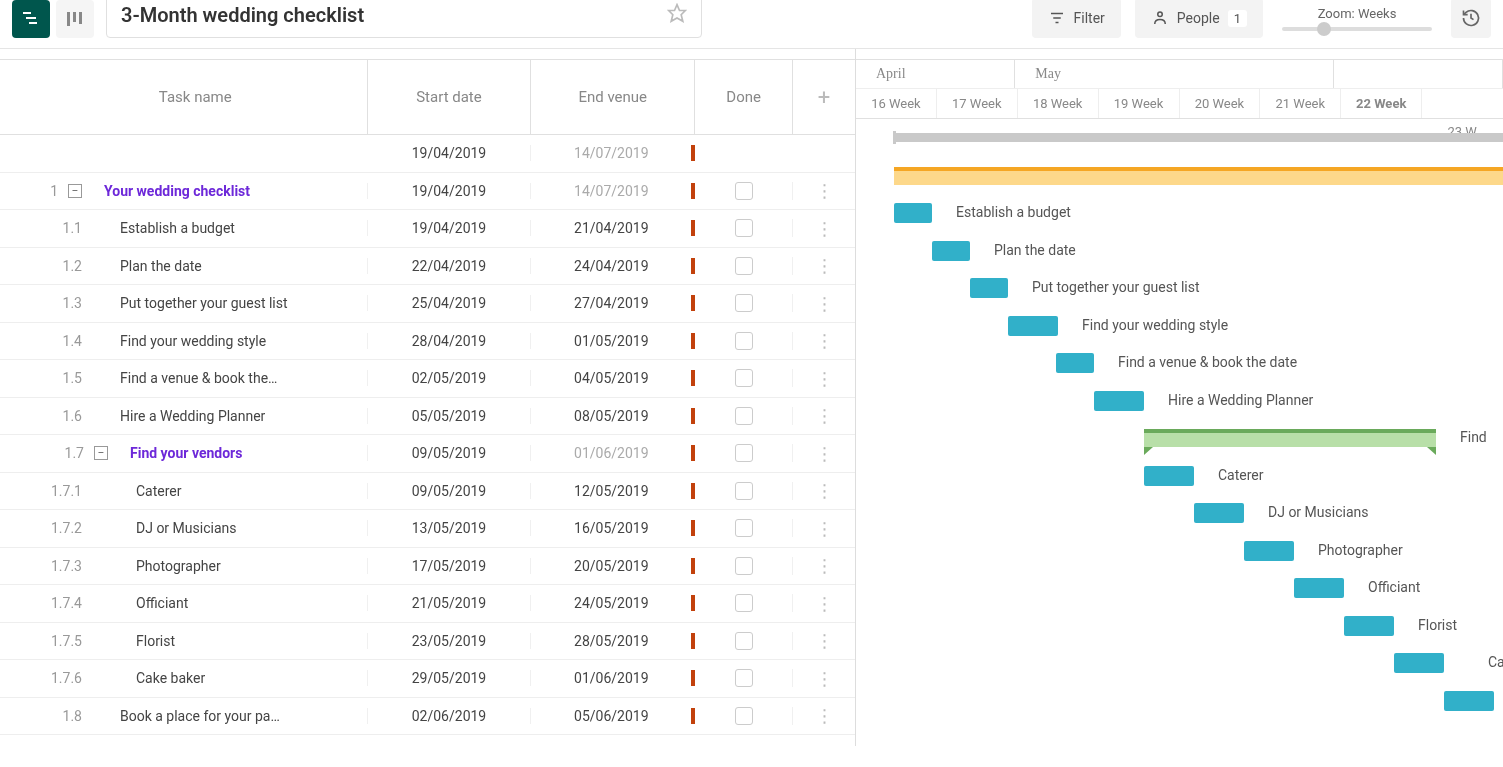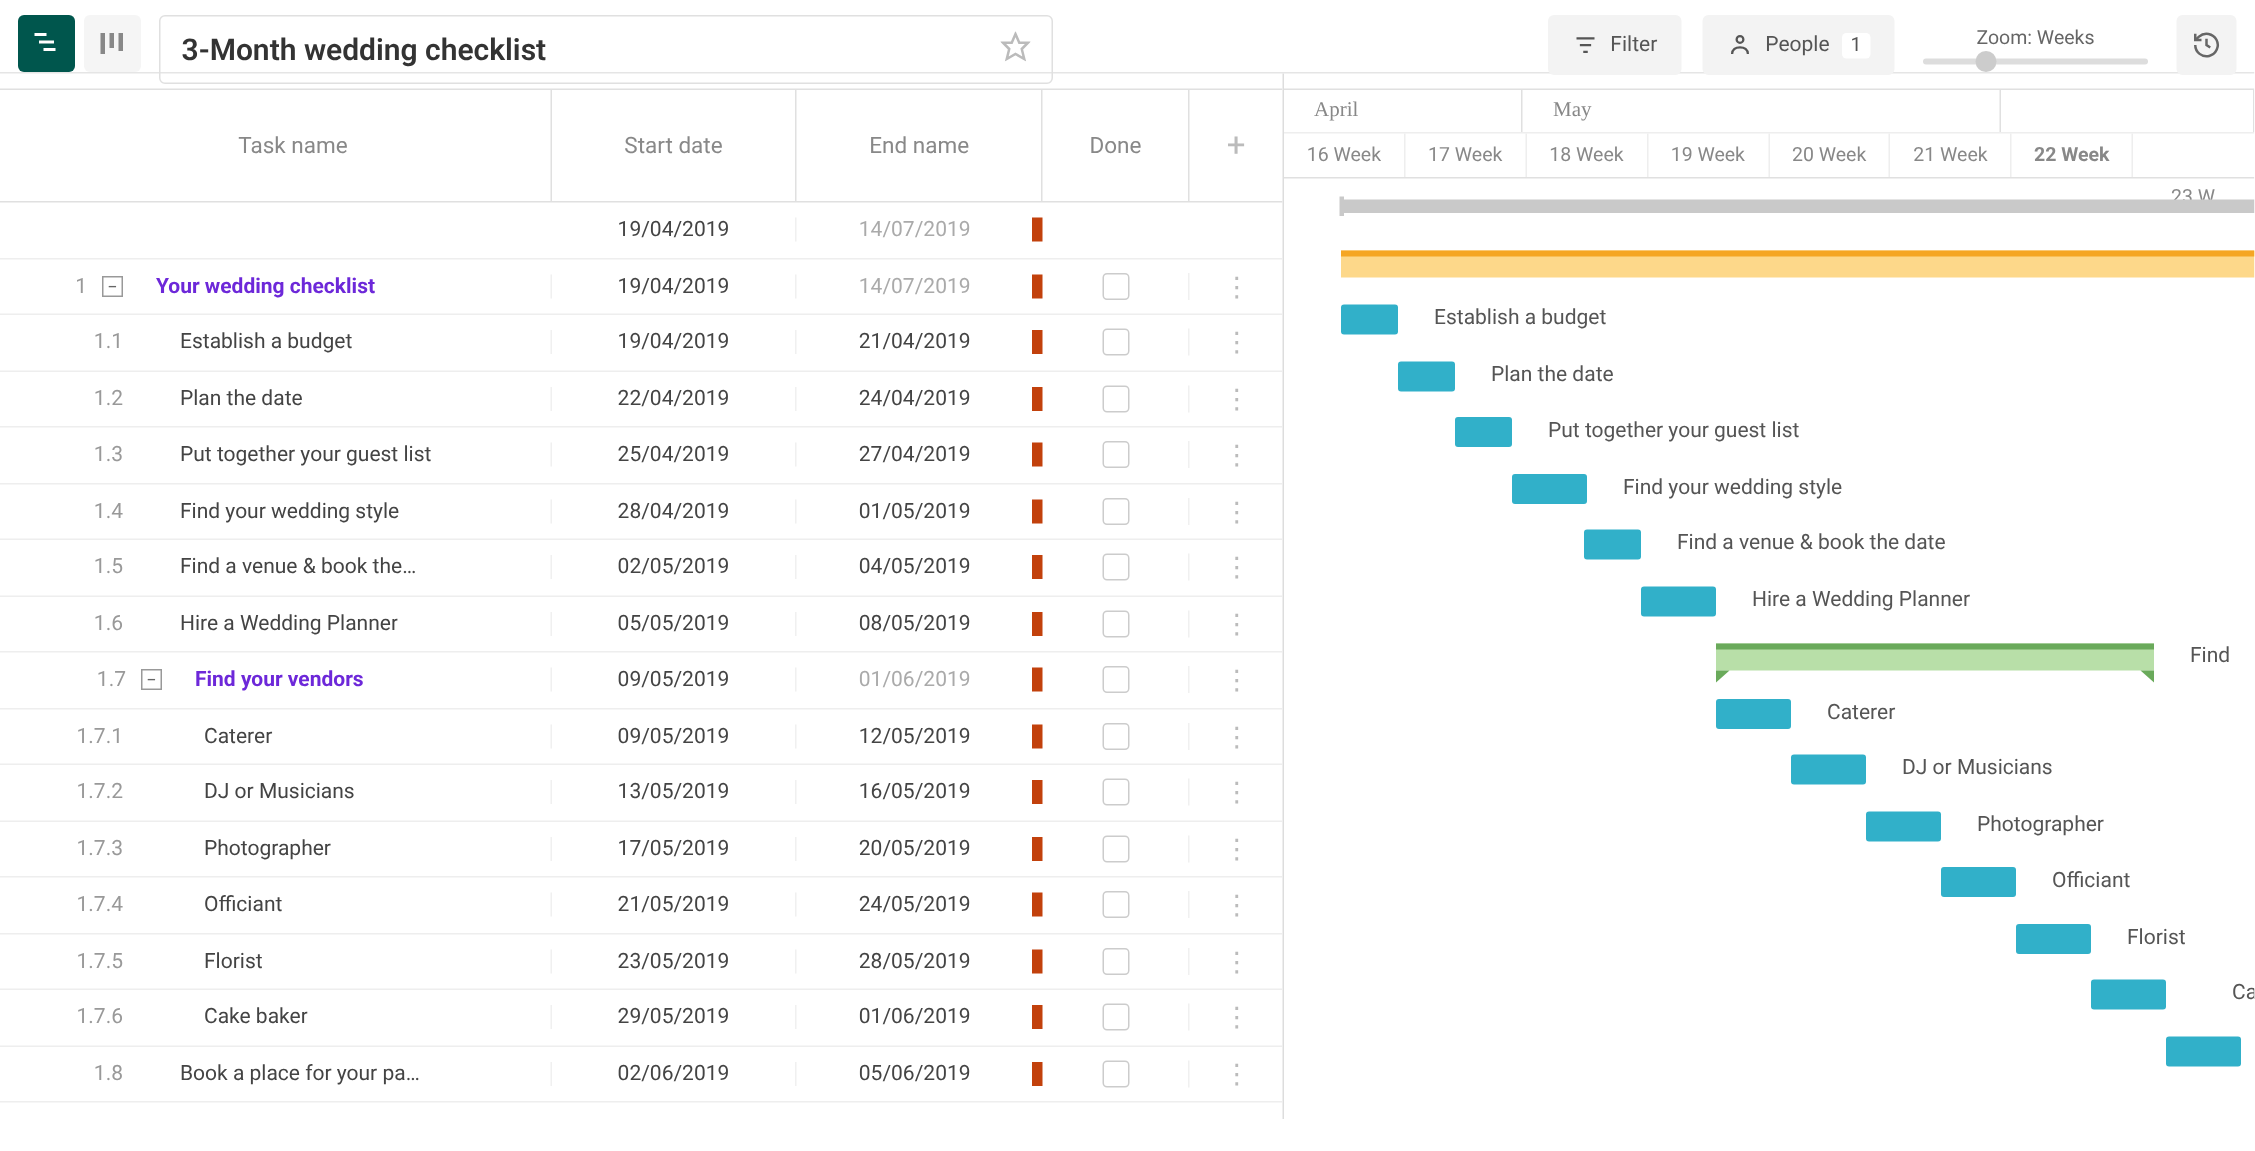--- a/index.html
+++ b/index.html
@@ -1,18 +1,18 @@
 <!DOCTYPE html>
 <html><head>
 <meta charset="utf-8">
 <style>
 * { box-sizing: border-box; margin: 0; padding: 0; }
 body { font-family: -apple-system, BlinkMacSystemFont, "Segoe UI", Roboto, Arial, sans-serif; font-size: 14px; color: #444; background: #fff; overflow: hidden; }
 
-.toolbar { display: flex; align-items: flex-start; padding: 10px 12px; gap: 12px; border-bottom: 1px solid #e5e5e5; height: 49px; }
+.toolbar { display: flex; align-items: flex-end; padding: 10px 12px; gap: 12px; border-bottom: 1px solid #e5e5e5; height: 49px; }
 .view-toggle { display: flex; gap: 6px; }
 .view-btn { width: 38px; height: 38px; display: flex; align-items: center; justify-content: center; border-radius: 4px; cursor: pointer; }
 .view-btn.active { background: #00564d; color: #fff; }
 .view-btn:not(.active) { background: #f5f5f5; color: #888; }
 
 .title-box { flex: 0 0 auto; width: 596px; height: 46px; border: 1px solid #e0e0e0; border-radius: 4px; display: flex; align-items: center; padding: 0 14px; font-size: 20px; font-weight: 600; color: #333; }
 .title-box .star { margin-left: auto; color: #bbb; cursor: pointer; }
 
 .right-tools { margin-left: auto; display: flex; align-items: center; gap: 14px; }
 .tool-btn { display: flex; align-items: center; gap: 8px; background: #f3f3f3; border-radius: 4px; padding: 10px 16px; color: #555; cursor: pointer; height: 40px; }
@@ -29,21 +29,21 @@
 .col-task { width: 368px; border-right: 1px solid #e0e0e0; padding-left: 24px; }
 .col-start { width: 164px; border-right: 1px solid #e0e0e0; }
 .col-end { width: 164px; border-right: 1px solid #e0e0e0; }
 .col-done { width: 98px; border-right: 1px solid #e0e0e0; }
 .col-add { width: 62px; display: flex; align-items: center; justify-content: center; color: #bbb; font-size: 22px; cursor: pointer; }
 .hcell { display: flex; align-items: center; justify-content: center; color: #888; font-size: 15px; }
 
 .grid-row { display: flex; height: 37.5px; border-bottom: 1px solid #eee; align-items: center; }
 .cell-task { width: 368px; display: flex; align-items: center; padding-left: 14px; border-right: 1px solid #f0f0f0; }
 .cell-start { width: 164px; display: flex; align-items: center; justify-content: center; border-right: 1px solid #f0f0f0; color: #444; }
-.cell-end { width: 164px; display: flex; align-items: center; justify-content: center; border-right: 7px solid #c2410c; color: #444; }
+.cell-end { width: 164px; display: flex; align-items: center; justify-content: center; border-right: 4px solid #c2410c; color: #444; }
 .cell-end.muted { color: #aaa; }
 .cell-done { width: 98px; display: flex; align-items: center; justify-content: center; border-right: 1px solid #f0f0f0; }
 .cell-more { width: 62px; display: flex; align-items: center; justify-content: center; color: #bbb; cursor: pointer; }
 .wbs { width: 90px; text-align: right; color: #999; font-size: 14px; padding-right: 22px; flex-shrink: 0; display: flex; align-items: center; justify-content: flex-end; gap: 10px; }
 .collapse-toggle { width: 14px; height: 14px; border: 1px solid #999; display: flex; align-items: center; justify-content: center; font-size: 12px; line-height: 1; cursor: pointer; color: #666; }
 .task-text { white-space: nowrap; overflow: hidden; text-overflow: ellipsis; color: #444; }
 .task-text.bold { font-weight: 700; color: #6d28d9; }
 .checkbox { width: 18px; height: 18px; border: 1px solid #ccc; border-radius: 3px; cursor: pointer; }
 .dots { font-size: 18px; letter-spacing: -1px; }
 
@@ -123,21 +123,21 @@
         </svg>
     </div>
   </div>
 </div>
 
 <div class="main">
   <div class="grid-side">
     <div class="grid-header">
       <div class="col-task hcell">Task name</div>
       <div class="col-start hcell">Start date</div>
-      <div class="col-end hcell">End name</div>
+      <div class="col-end hcell">End venue</div>
       <div class="col-done hcell">Done</div>
       <div class="col-add">+</div>
     </div>
     <div class="grid-row">
       <div class="cell-task"></div>
       <div class="cell-start">19/04/2019</div>
       <div class="cell-end muted">14/07/2019</div>
       <div class="cell-done"></div>
       <div class="cell-more"></div>
     </div>

